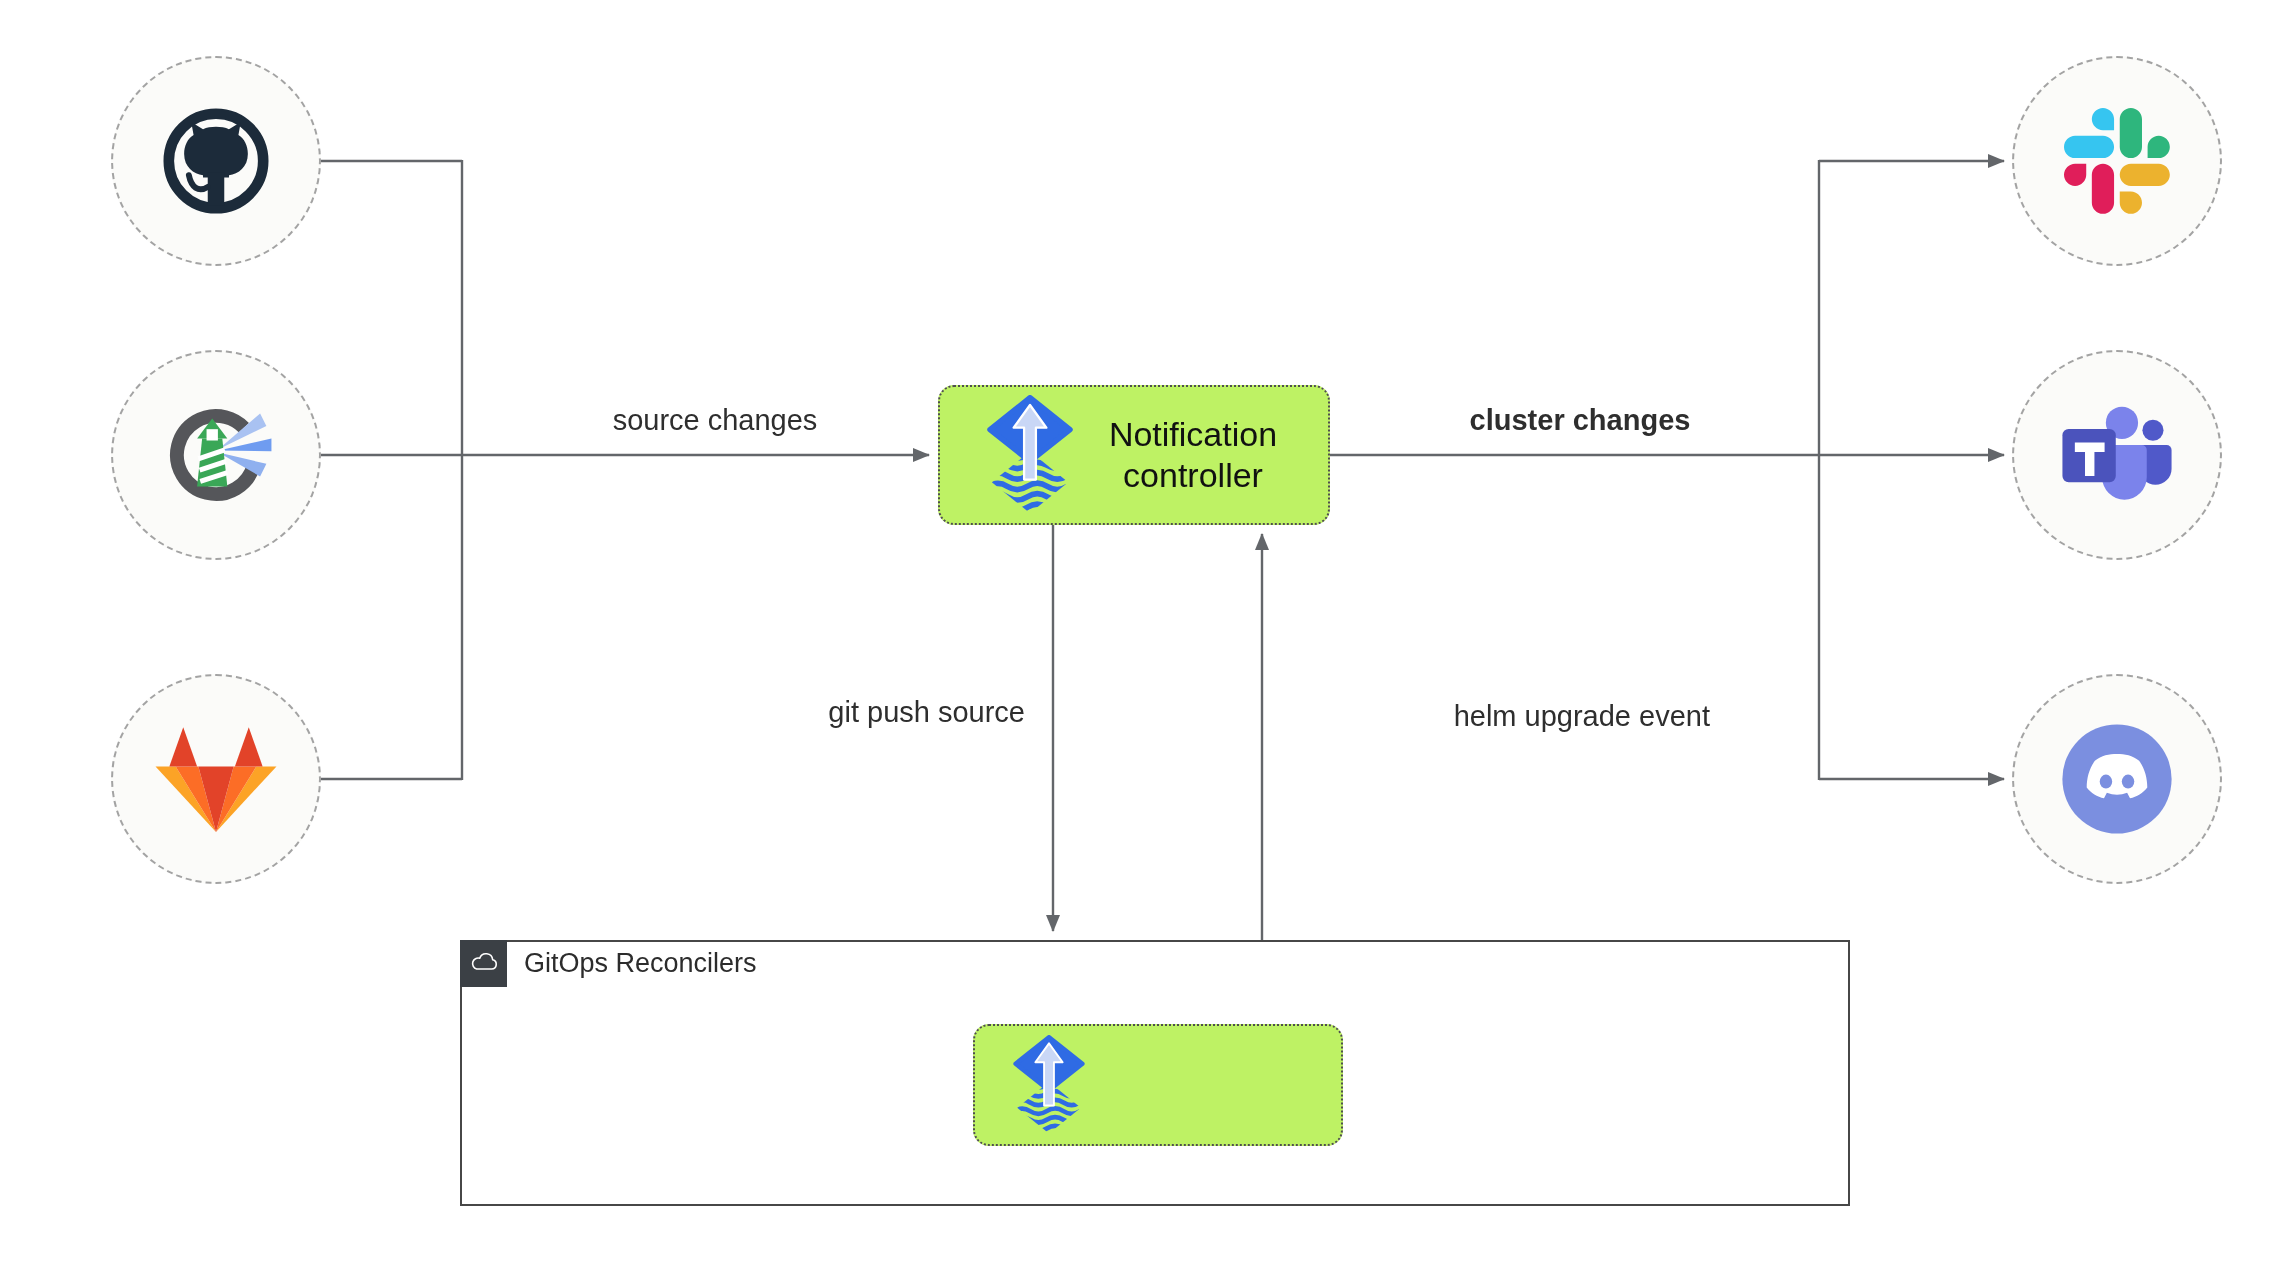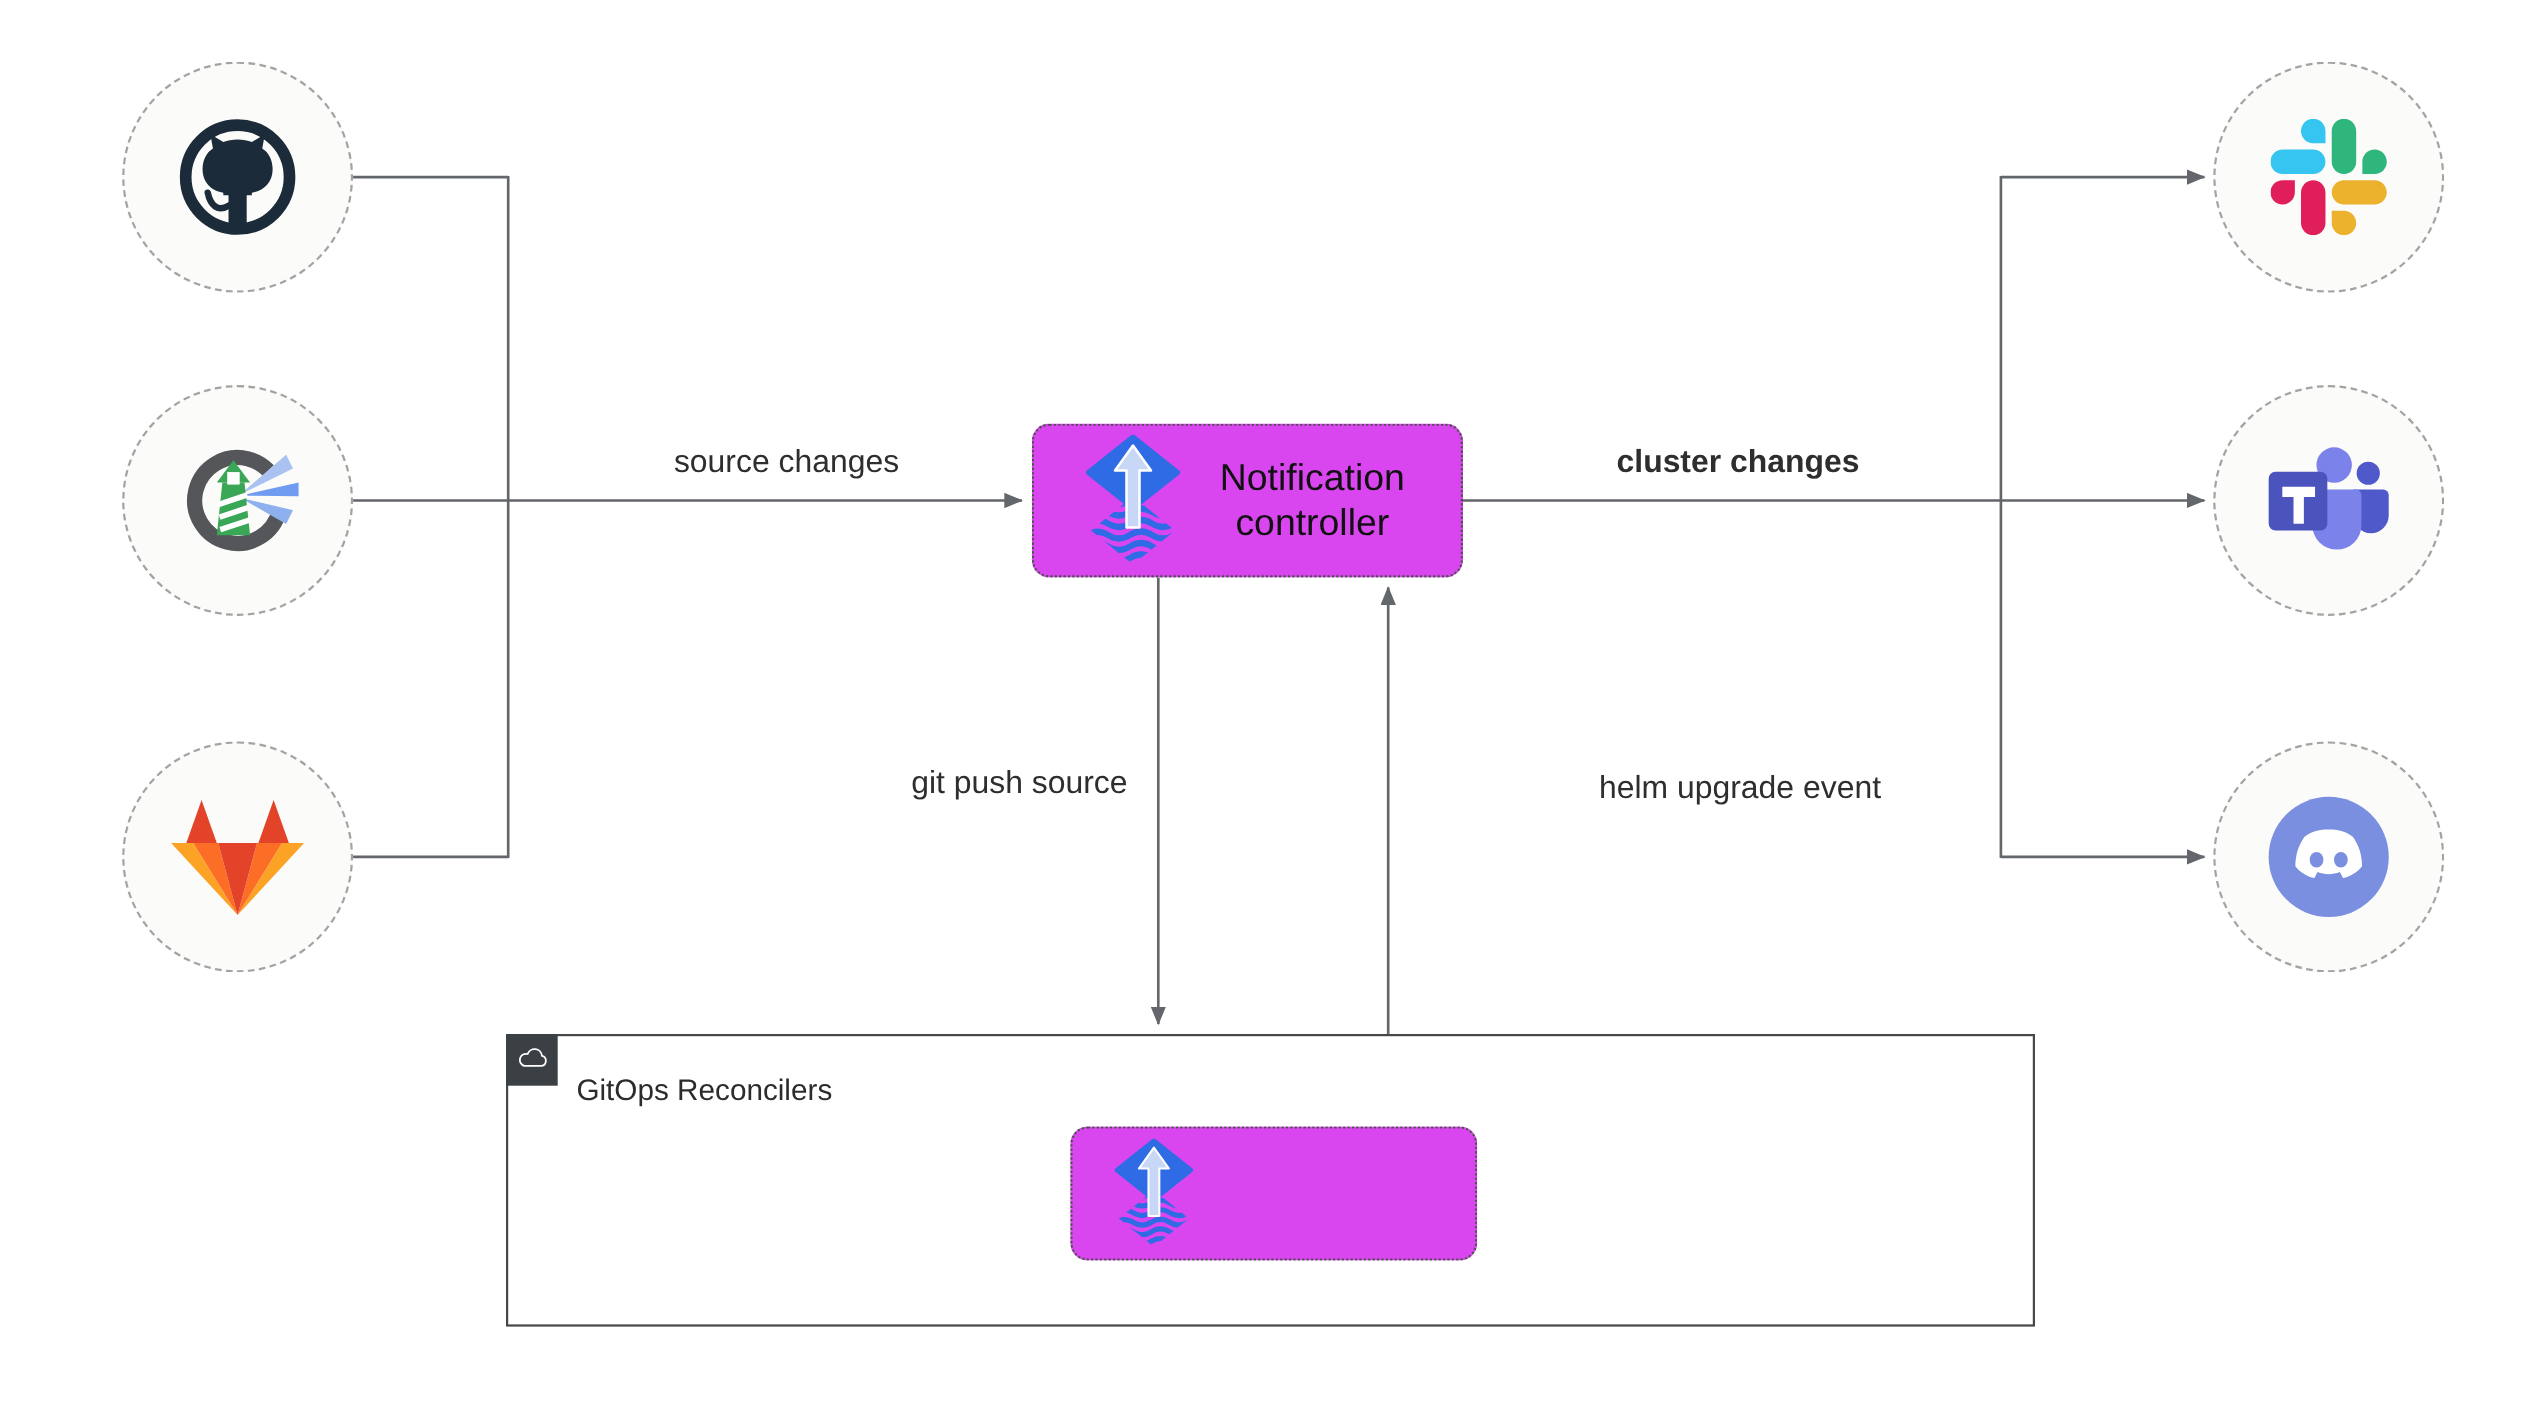--- a/index.html
+++ b/index.html
@@ -7,42 +7,42 @@
     position:relative;width:2292px;height:1284px;background:#ffffff;
     font-family:"Liberation Sans", sans-serif;color:#1f1f1f;overflow:hidden;
   }
   .connectors{position:absolute;left:0;top:0;width:2292px;height:1284px;z-index:1;}
   .node-circle{
     position:absolute;width:210px;height:210px;border-radius:50%;
     background:#fbfbf9;border:2px dashed #a3a3a3;
     display:flex;align-items:center;justify-content:center;z-index:2;box-sizing:border-box;
   }
   .ctrl-box{
-    position:absolute;background:#d946ef;border:2px dotted #4f4f4f;border-radius:16px;
+    position:absolute;background:#bef264;border:2px dotted #4f4f4f;border-radius:16px;
     display:flex;align-items:center;z-index:2;box-sizing:border-box;
   }
   .ctrl-box .label{
     flex:1;text-align:center;font-size:33px;line-height:1.22;color:#111;
     padding-right:18px;
   }
   .notif{left:938px;top:385px;width:392px;height:140px;}
   .notif .flux{margin-left:44px;width:92px;height:120px;flex:0 0 auto;}
   .notif .label{font-size:34px;}
   .small-box{top:1024px;height:122px;width:370px;}
   .small-box .flux{margin-left:36px;width:76px;height:100px;flex:0 0 auto;}
   .gitops-box{
     position:absolute;left:460px;top:940px;width:1390px;height:266px;
     border:2px solid #474747;background:#ffffff;z-index:1;box-sizing:border-box;
   }
   .gitops-badge{
     position:absolute;left:460px;top:940px;width:47px;height:47px;background:#3b4045;
     display:flex;align-items:center;justify-content:center;z-index:3;
   }
   .gitops-label{
-    position:absolute;left:524px;top:947px;font-size:27px;line-height:33px;color:#2c2c2c;z-index:3;margin-top:28px;
+    position:absolute;left:524px;top:947px;font-size:27px;line-height:33px;color:#2c2c2c;z-index:3;
   }
   .edge-label{position:absolute;font-size:29px;color:#2e2e2e;z-index:3;white-space:nowrap;}
   .el-source{left:530px;top:404px;width:370px;text-align:center;}
   .el-cluster{left:1395px;top:404px;width:370px;text-align:center;font-weight:bold;}
   .el-gitpush{left:725px;top:696px;width:300px;text-align:right;}
   .el-helmupg{left:1290px;top:700px;width:420px;text-align:right;}
   .hidden-defs{position:absolute;width:0;height:0;overflow:hidden;}
 </style>
 </head>
 <body>

